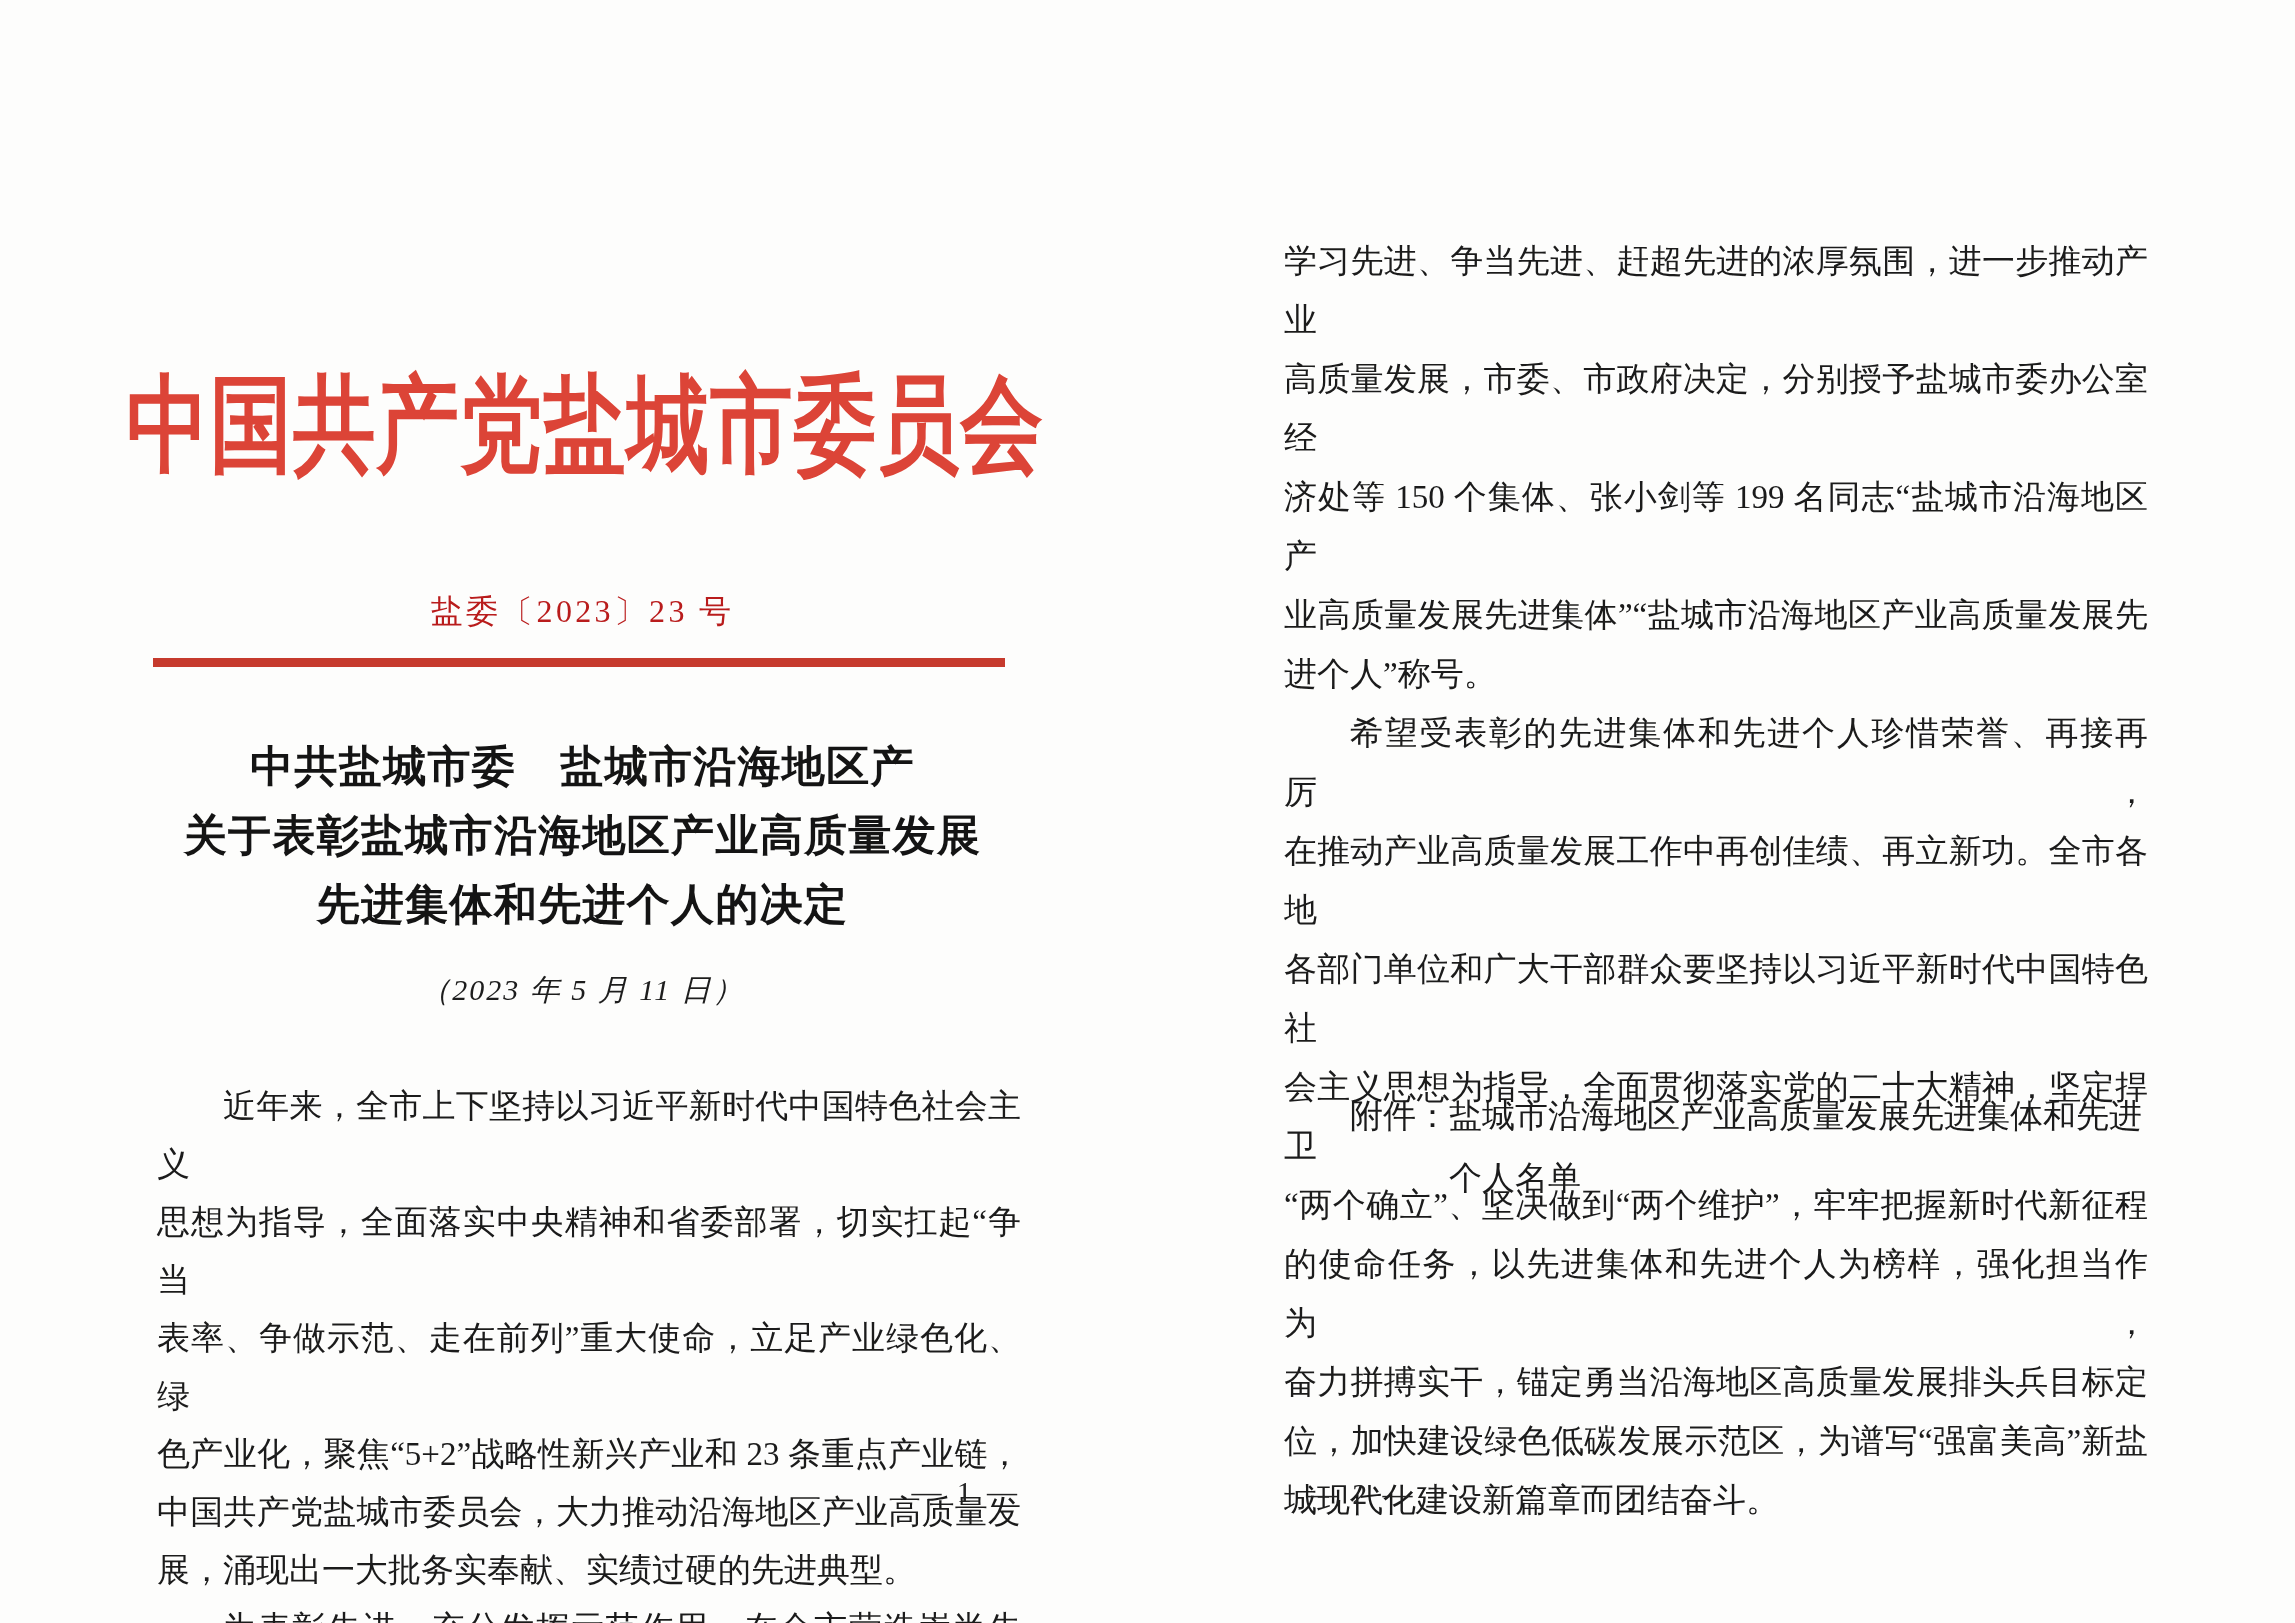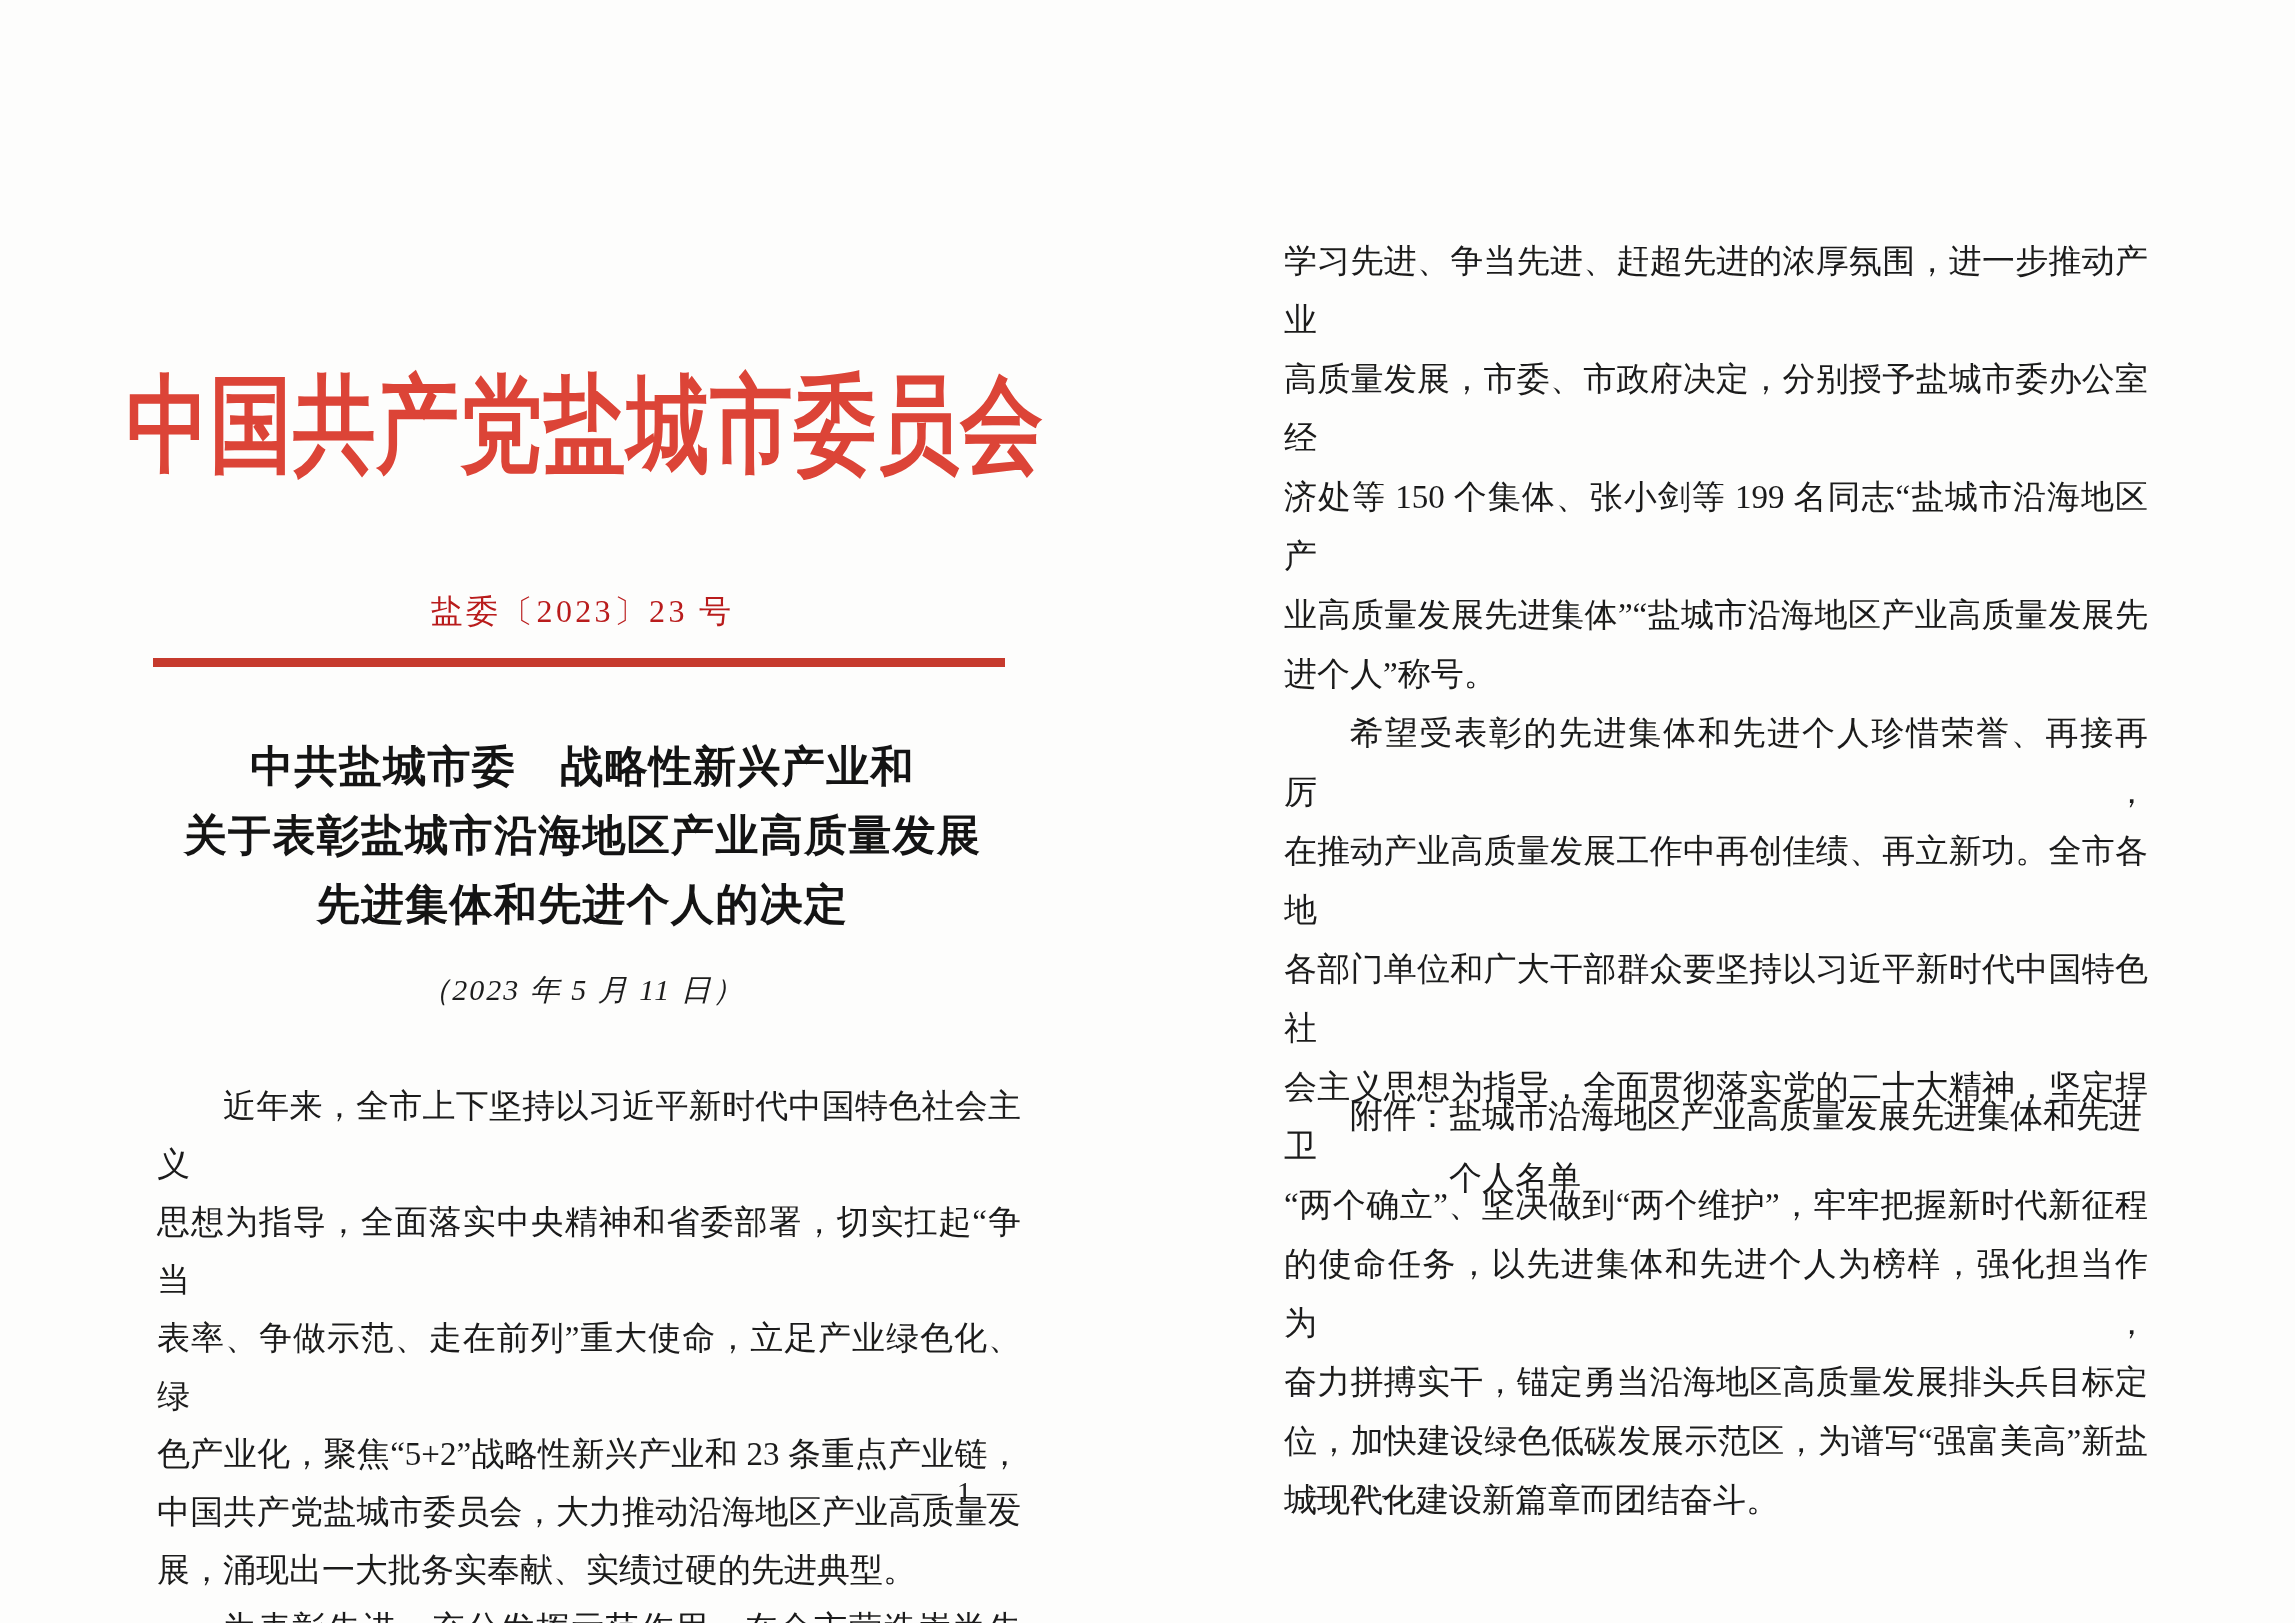--- a/index.html
+++ b/index.html
@@ -66,21 +66,21 @@
 
     <div class="abs red-head">
       <span class="red-head-text">中国共产党盐城市委员会</span>
     </div>
 
     <div class="abs doc-no">盐委〔2023〕23 号</div>
 
     <div class="abs red-rule"></div>
 
     <div class="abs doc-title">
-      <div class="tl">中共盐城市委　战略性新兴产业和</div>
+      <div class="tl">中共盐城市委　盐城市沿海地区产</div>
       <div class="tl">关于表彰盐城市沿海地区产业高质量发展</div>
       <div class="tl">先进集体和先进个人的决定</div>
     </div>
 
     <div class="abs date">（2023 年 5 月 11 日）</div>
 
     <div class="abs body1">
       <div class="ln jf ind">近年来，全市上下坚持以习近平新时代中国特色社会主义</div>
       <div class="ln jf">思想为指导，全面落实中央精神和省委部署，切实扛起“争当</div>
       <div class="ln jf">表率、争做示范、走在前列”重大使命，立足产业绿色化、绿</div>

